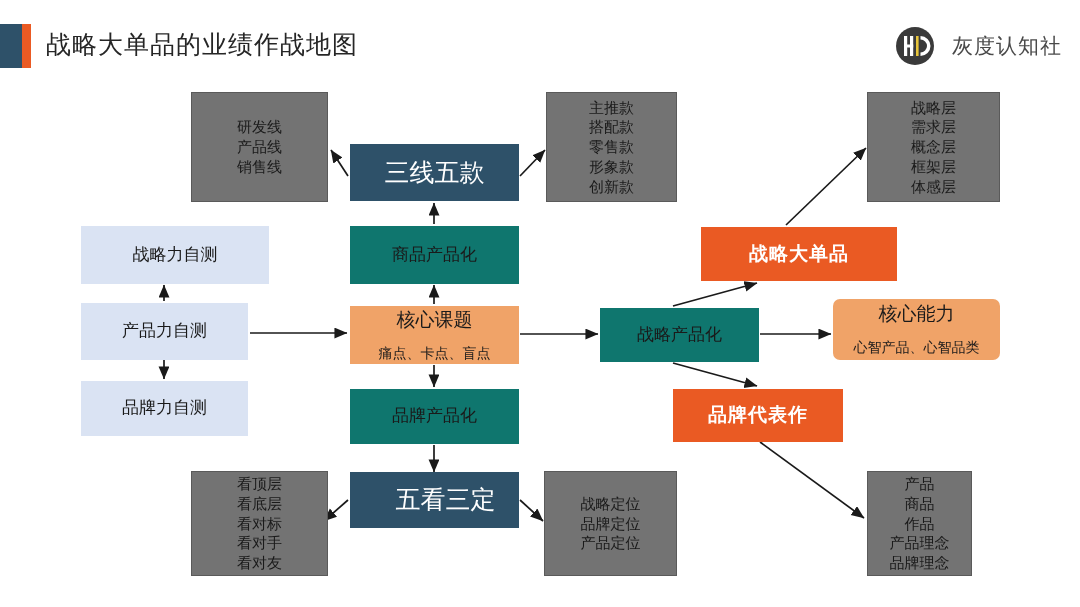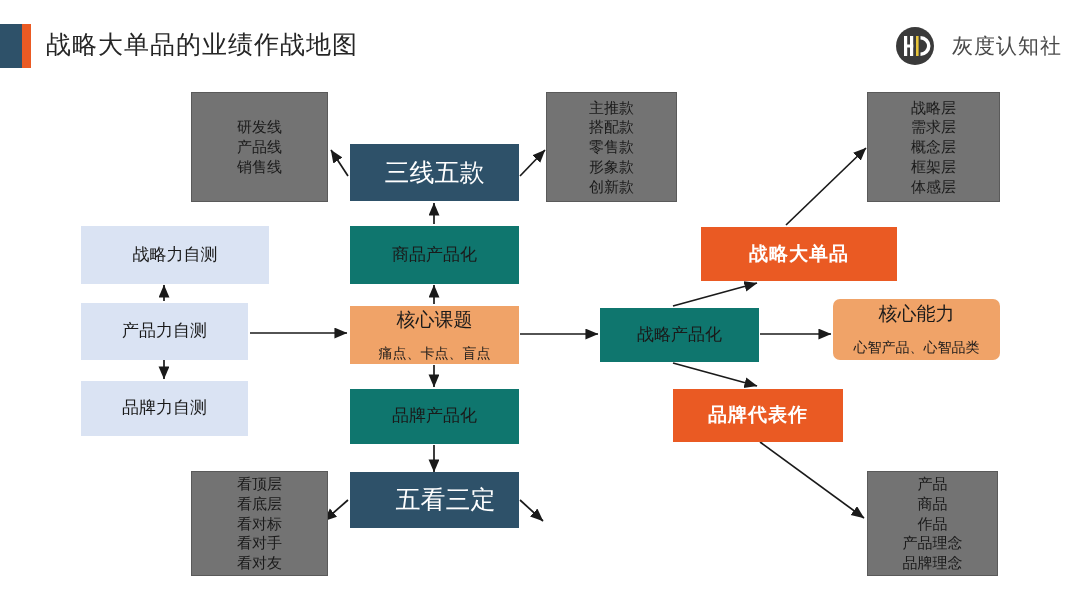--- a/index.html
+++ b/index.html
@@ -269,18 +269,21 @@
   </div>
 
   <div class="node box-outline" style="left:191px; top:471px; width:137px; height:105px;">
     <span class="main">看顶层<br>看底层<br>看对标<br>看对手<br>看对友</span>
   </div>
 
   <div class="node box-navy" style="left:350px; top:472px; width:169px; height:56px;padding-left:22px;">
     <span class="main">五看三定</span>
   </div>
 
-
-  <div class="node box-outline" style="left:867px; top:471px; width:131px; height:105px;">
+  <div class="node box-outline" style="left:544px; top:471px; width:133px; height:105px;">
+    <span class="main">战略定位<br>品牌定位<br>产品定位</span>
+  </div>
+
+  <div class="node box-outline" style="left:867px; top:471px; width:105px; height:105px;">
     <span class="main">产品<br>商品<br>作品<br>产品理念<br>品牌理念</span>
   </div>
 
 </div>
 
 </body></html>

